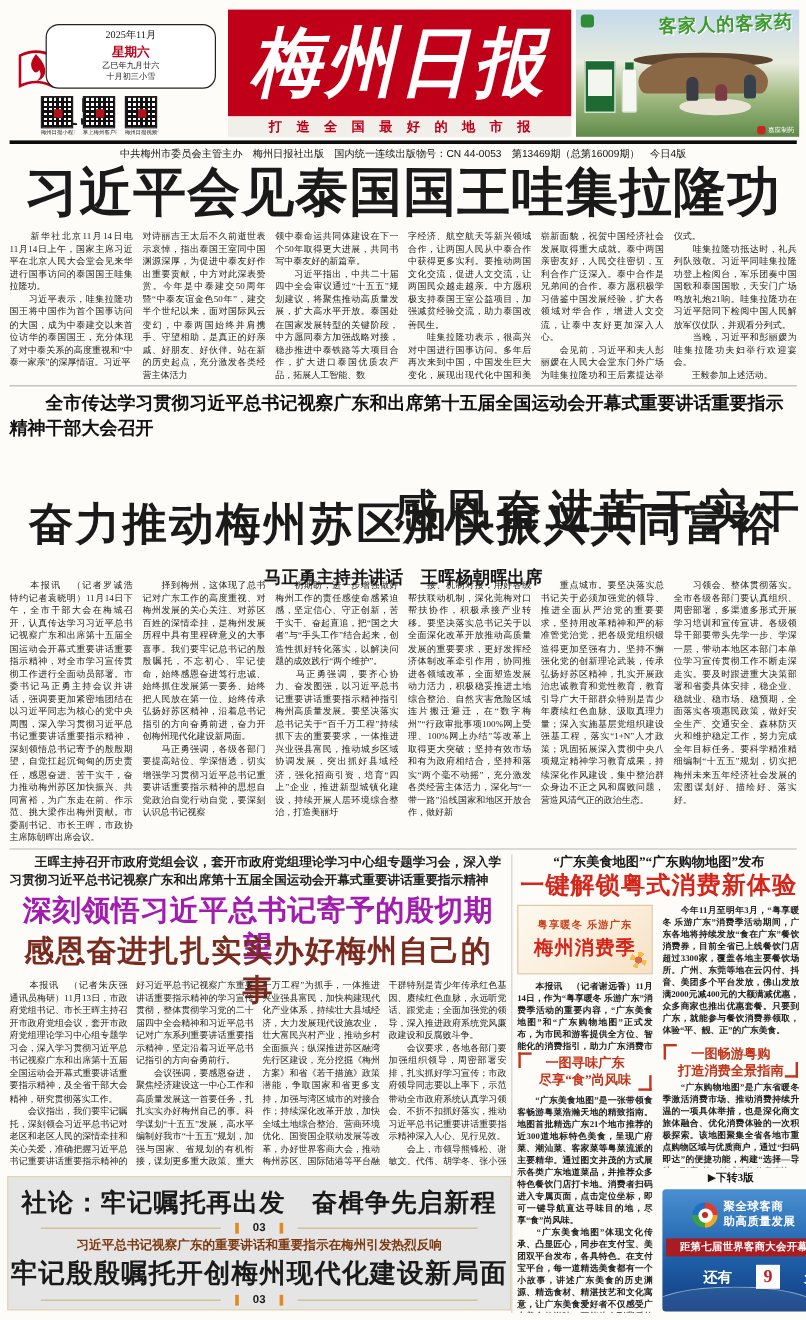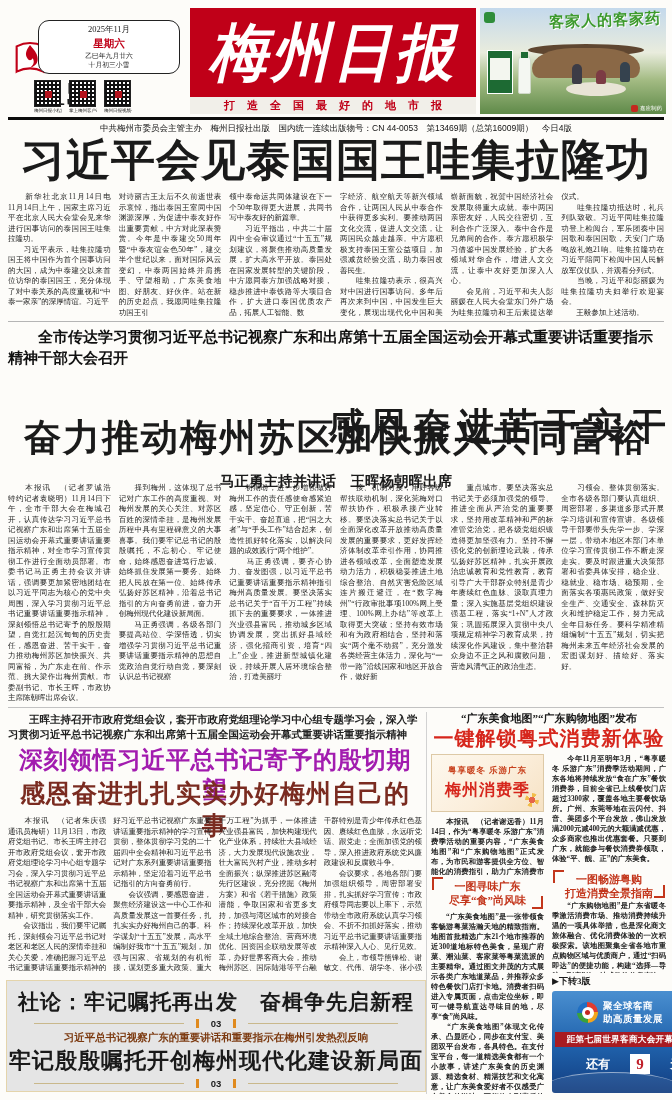--- a/index.html
+++ b/index.html
@@ -93,21 +93,21 @@
   .small{font-size:7.3px;line-height:10px;text-align:justify;color:#222;white-space:pre-line;overflow:hidden;position:absolute;font-weight:bold;}
   .a4-intro{left:431px;top:817px;width:113px;height:58px;}
   .a4-left2{left:431px;top:912px;width:113px;height:182px;}
   .a4-right1{left:552px;top:754px;width:114px;height:114px;}
   .a4-right2{left:552px;top:901px;width:114px;height:72px;}
   .red-subhead{position:absolute;color:#c3361c;font-weight:bold;font-size:11px;text-align:center;line-height:14px;padding:3px 6px;white-space:pre-line;box-sizing:border-box;}
   .rs-left{left:431px;top:876px;width:113px;height:34px;}
   .rs-right{left:552px;top:869px;width:114px;height:30px;}
   .red-subhead::before{content:"";position:absolute;left:1px;top:1px;width:9px;height:11px;border-left:2px solid #c3361c;border-top:2px solid #c3361c;}
   .red-subhead::after{content:"";position:absolute;right:1px;bottom:1px;width:9px;height:11px;border-right:2px solid #c3361c;border-bottom:2px solid #c3361c;}
-  .jump{position:absolute;left:552px;top:975px;width:114px;text-align:left;font-size:9px;font-weight:bold;}
+  .jump{position:absolute;left:552px;top:975px;width:114px;text-align:center;font-size:9px;font-weight:bold;}
 
   .blue-ad{position:absolute;left:552px;top:991px;width:136px;height:102px;border-radius:3px;background:linear-gradient(180deg,#4a8fd0 0%,#2063ad 52%,#123d80 100%);color:#fff;text-align:center;overflow:hidden;}
   .blue-ad::after{content:"";position:absolute;left:-10px;bottom:-14px;width:140px;height:34px;border-radius:50%;border-top:1px solid rgba(255,255,255,0.5);background:rgba(255,255,255,0.08);}
   .blue-head{display:flex;align-items:center;justify-content:center;gap:5px;margin-top:9px;}
   .ring-logo{width:21px;height:21px;border-radius:50%;background:conic-gradient(#e23b2e 0 25%,#f3a51d 25% 50%,#39a23c 50% 75%,#1f6fc4 75% 100%);display:flex;align-items:center;justify-content:center;flex:none;}
   .ring-inner{width:12px;height:12px;background:#fff;border-radius:50%;position:relative;}
   .ring-inner::after{content:"";position:absolute;left:3.5px;top:3.5px;width:5px;height:5px;background:#c4281e;border-radius:50%;}
   .blue-slogans{text-align:left;font-size:9.5px;font-weight:bold;line-height:12.5px;letter-spacing:0.5px;}
   .red-strip{margin:7px 3px 0 3px;background:#a81c22;color:#fff;font-size:8.6px;font-weight:bold;line-height:15px;letter-spacing:0.3px;white-space:nowrap;overflow:hidden;}
   .countdown{margin-top:7px;display:flex;align-items:center;justify-content:center;gap:20px;font-size:12px;font-weight:bold;position:relative;z-index:1;padding-left:28px;}
@@ -178,21 +178,21 @@
     </div>
   </div>
 
   <div class="black-rule"></div>
   <div class="pub-info">中共梅州市委员会主管主办　梅州日报社出版　国内统一连续出版物号：CN 44-0053　第13469期（总第16009期）　今日4版</div>
 
   <div class="a1-headline">习近平会见泰国国王哇集拉隆功</div>
   <div class="colset a1-body">
     <div class="col">　　新华社北京11月14日电　11月14日上午，国家主席习近平在北京人民大会堂会见来华进行国事访问的泰国国王哇集拉隆功。
 　　习近平表示，哇集拉隆功国王将中国作为首个国事访问的大国，成为中泰建交以来首位访华的泰国国王，充分体现了对中泰关系的高度重视和“中泰一家亲”的深厚情谊。习近平</div>
-    <div class="col">对诗丽吉王太后不久前逝世表示哀悼，指出泰国王室同中国渊源深厚，为促进中泰友好作出重要贡献，中方对此深表赞赏。今年是中泰建交50周年暨“中泰友谊金色50年”，建交半个世纪以来，面对国际风云变幻，中泰两国始终并肩携手、守望相助，广东美食地图、好朋友、好伙伴。站在新的历史起点，我愿同哇集拉隆功国王引</div>
+    <div class="col">对诗丽吉王太后不久前逝世表示哀悼，指出泰国王室同中国渊源深厚，为促进中泰友好作出重要贡献，中方对此深表赞赏。今年是中泰建交50周年暨“中泰友谊金色50年”，建交半个世纪以来，面对国际风云变幻，中泰两国始终并肩携手、守望相助，是真正的好亲戚、好朋友、好伙伴。站在新的历史起点，充分激发各类经营主体活力</div>
     <div class="col">领中泰命运共同体建设在下一个50年取得更大进展，共同书写中泰友好的新篇章。
 　　习近平指出，中共二十届四中全会审议通过“十五五”规划建议，将聚焦推动高质量发展，扩大高水平开放。泰国处在国家发展转型的关键阶段，中方愿同泰方加强战略对接，稳步推进中泰铁路等大项目合作，扩大进口泰国优质农产品，拓展人工智能、数</div>
     <div class="col">字经济、航空航天等新兴领域合作，让两国人民从中泰合作中获得更多实利。要推动两国文化交流，促进人文交流，让两国民众越走越亲。中方愿积极支持泰国王室公益项目，加强减贫经验交流，助力泰国改善民生。
 　　哇集拉隆功表示，很高兴对中国进行国事访问。多年后再次来到中国，中国发生巨大变化，展现出现代化中国和美丽中国的</div>
     <div class="col">崭新面貌，祝贺中国经济社会发展取得重大成就。泰中两国亲密友好，人民交往密切，互利合作广泛深入。泰中合作是兄弟间的合作。泰方愿积极学习借鉴中国发展经验，扩大各领域对华合作，增进人文交流，让泰中友好更加深入人心。
 　　会见前，习近平和夫人彭丽媛在人民大会堂东门外广场为哇集拉隆功和王后素提达举行欢迎</div>
     <div class="col">仪式。
 　　哇集拉隆功抵达时，礼兵列队致敬。习近平同哇集拉隆功登上检阅台，军乐团奏中国国歌和泰国国歌，天安门广场鸣放礼炮21响。哇集拉隆功在习近平陪同下检阅中国人民解放军仪仗队，并观看分列式。
 　　当晚，习近平和彭丽媛为哇集拉隆功夫妇举行欢迎宴会。
 　　王毅参加上述活动。</div>

